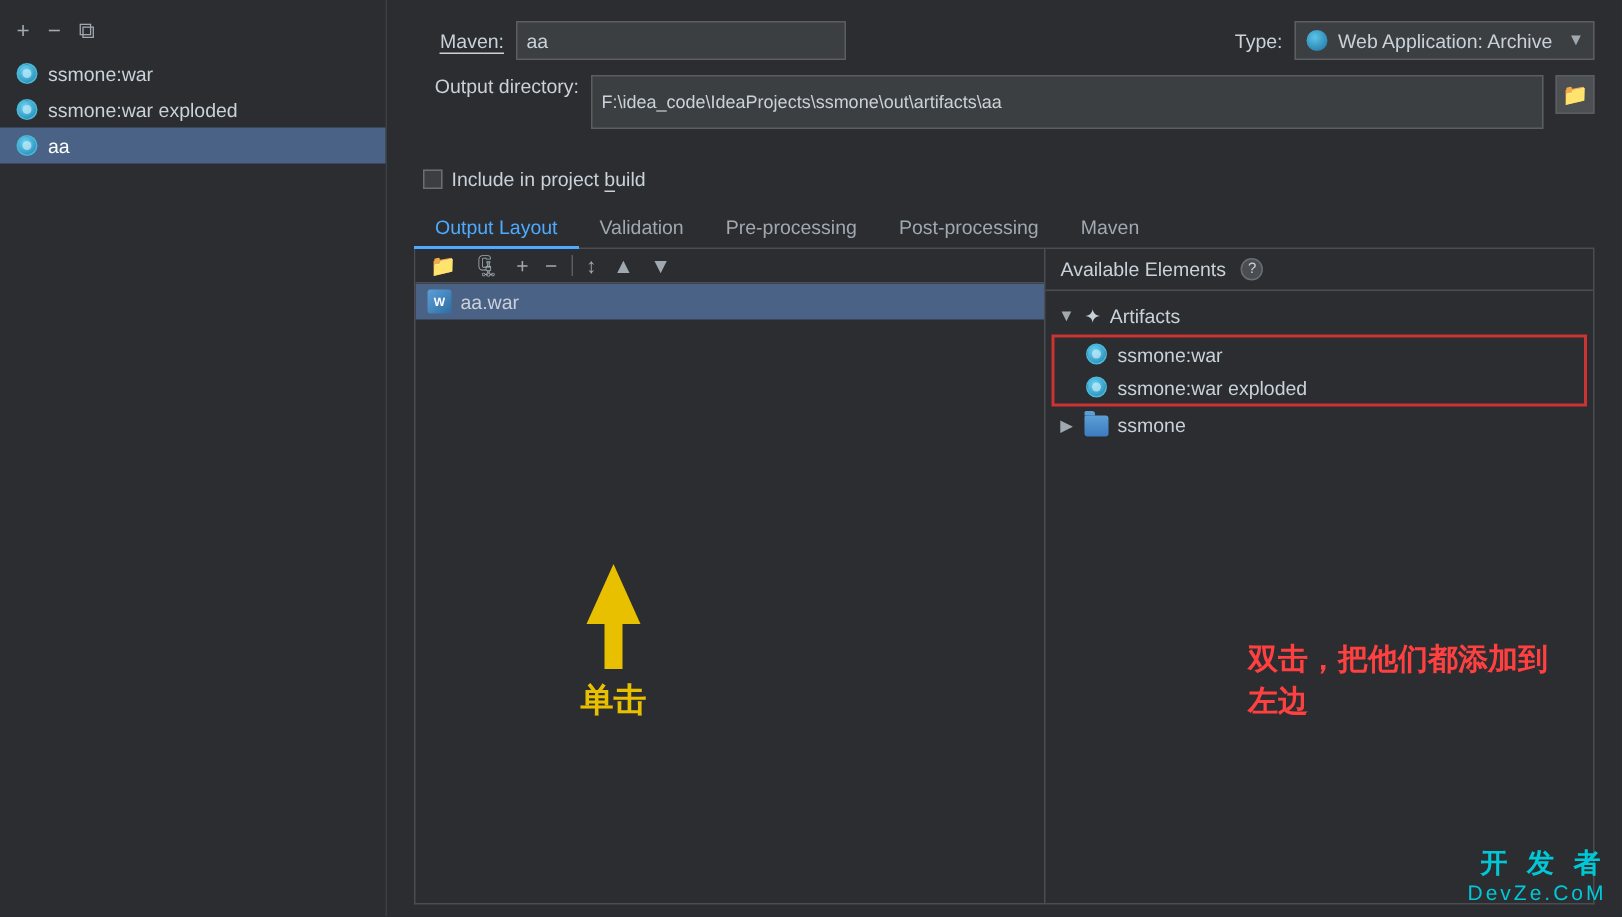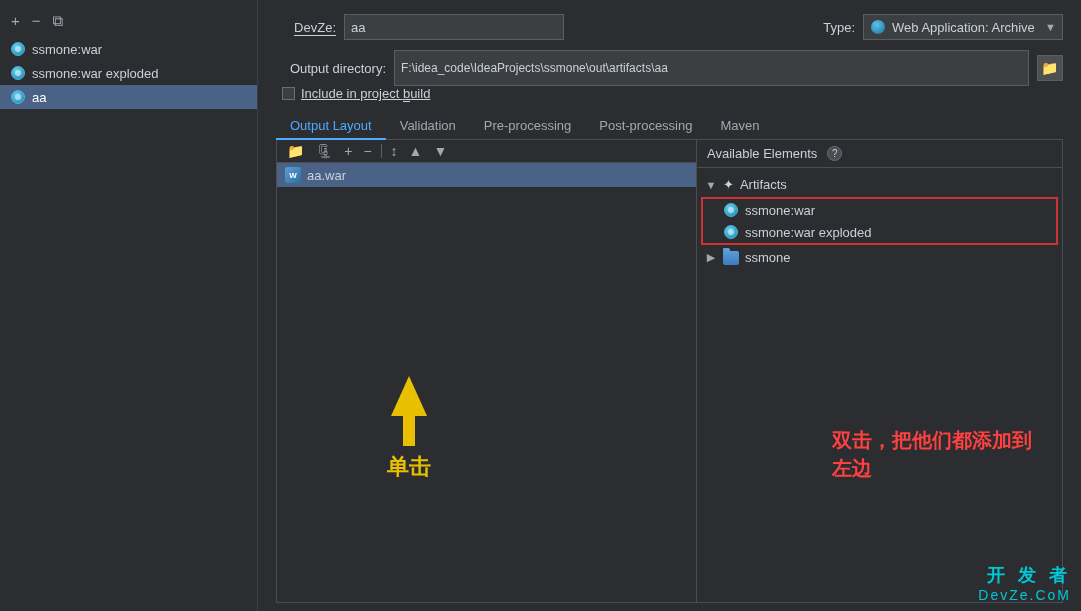--- a/index.html
+++ b/index.html
@@ -134,22 +134,21 @@
       width: 14px; height: 14px;
       border-radius: 50%;
       background: radial-gradient(circle at 40% 35%, #5bc4e8, #1a6fa0);
     }
     .type-select-text { color: #c9d1d9; font-size: 13px; flex: 1; }
     .dropdown-arrow { color: #a0a8b0; font-size: 11px; }
 
     
     .output-row {
       display: flex;
-      align-items: center;
-      margin-bottom: 0;
+      margin-bottom: 26px;
       gap: 8px;
     }
     .output-label { color: #c9d1d9; font-size: 13px; min-width: 110px; text-align: right; }
     .output-input {
       background: #3c3f41;
       border: 1px solid #5a5d62;
       color: #c9d1d9;
       font-size: 12px;
       padding: 3px 6px;
       outline: none;
@@ -175,21 +174,21 @@
       padding-left: 6px;
     }
     .checkbox-input {
       width: 13px; height: 13px;
       background: #3c3f41;
       border: 1px solid #6a6e72;
       appearance: none;
       cursor: pointer;
       flex-shrink: 0;
     }
-    .checkbox-label { color: #c9d1d9; font-size: 13px; text-decoration: underline; }
+    .checkbox-label { color: #c9d1d9; font-size: 13px; }
     .checkbox-label span { border-bottom: 1px solid #c9d1d9; }
 
     
     .tabs-row {
       display: flex;
       border-bottom: 1px solid #4a4d52;
       margin-bottom: 0;
       text-align: center;
     }
     .tab {
@@ -419,21 +418,21 @@
         <span class="icon-war"></span>
       </span>
     <span>aa</span>
   </div>
 </div>
 
 <div class="main" style="position:relative;">
 
   <div class="field-row">
     <span class="field-label underline">
-      <span>DevZe:</span>
+      <span>Maven:</span>
     </span>
     <input class="field-input name-input" type="text" value="aa" style="">
     <span class="type-label">Type:</span>
     <div class="type-select-wrapper">
       <span class="type-icon">
           <span class="type-icon-inner"></span>
         </span>
       <span class="type-select-text">Web Application: Archive</span>
       <span class="dropdown-arrow">▼</span>
     </div>

